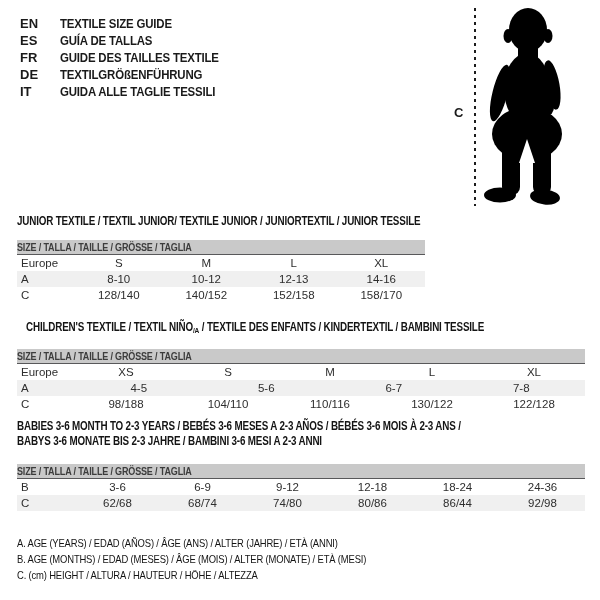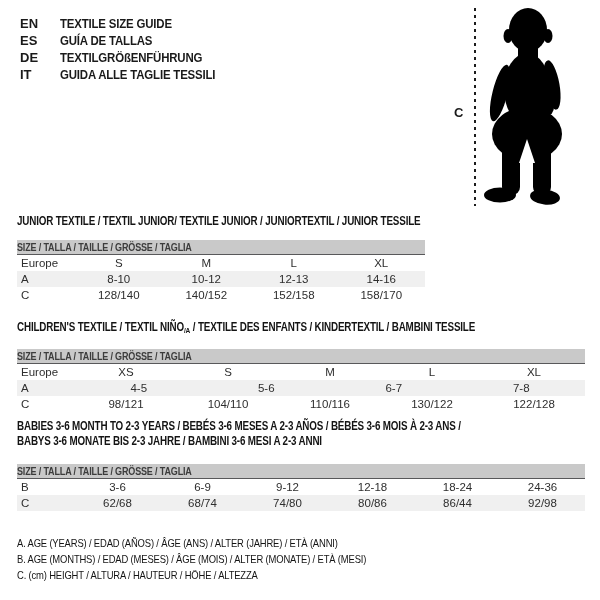--- a/index.html
+++ b/index.html
@@ -33,21 +33,21 @@
     position: absolute; left: 14px; top: 105px;
     font-weight: bold; font-size: 13px;
   }
   .silhouette { position: absolute; left: 43px; top: 5px; }
   
   .section { position: absolute; left: 17px; }
   #section-0 { top: 214px; }
   #section-1 { top: 320px; }
   #section-2 { top: 419px; }
   .heading-line { font-weight: bold; font-size: 12px; line-height: 15px; color: #141414; }
-  #section-0 .section-heading, #section-1 .section-heading { margin-bottom: 11px; }
+  #section-0 .section-heading, #section-1 .section-heading { margin-bottom: 11px; text-align: right; }
   #section-2 .section-heading { margin-bottom: 15px; }
   sub.sub { font-size: 8px; vertical-align: -2px; }
   .size-table { }
   .w-narrow { width: 408px; }
   .w-wide { width: 568px; }
   .size-bar {
     height: 15px; line-height: 15px;
     background: var(--bar-bg, #c9c9c9);
     border-bottom: 1px solid #58585a;
     font-weight: bold; font-size: 11px; color: #3c3c3c;
@@ -64,20 +64,24 @@
 <body>
 
 <div class="lang-list" id="lang-list">
     <div class="lang-row">
       <span class="lang-code">EN</span>
       <span class="lang-label"><span class="cond">TEXTILE SIZE GUIDE</span></span>
     </div>
     <div class="lang-row">
       <span class="lang-code">ES</span>
       <span class="lang-label"><span class="cond">GUÍA DE TALLAS</span></span>
+    </div>
+    <div class="lang-row">
+      <span class="lang-code">FR</span>
+      <span class="lang-label"><span class="cond">GUIDE DES TAILLES TEXTILE</span></span>
     </div>
     <div class="lang-row">
       <span class="lang-code">DE</span>
       <span class="lang-label"><span class="cond">TEXTILGRÖßENFÜHRUNG</span></span>
     </div>
     <div class="lang-row">
       <span class="lang-code">IT</span>
       <span class="lang-label"><span class="cond">GUIDA ALLE TAGLIE TESSILI</span></span>
     </div>
   </div>
@@ -150,21 +154,21 @@
       </div>
       <div class="trow shaded">
         <div class="tlabel">A</div>
         <div class="tcell">4-5</div>
         <div class="tcell">5-6</div>
         <div class="tcell">6-7</div>
         <div class="tcell">7-8</div>
       </div>
       <div class="trow">
         <div class="tlabel">C</div>
-        <div class="tcell">98/121</div>
+        <div class="tcell">98/188</div>
         <div class="tcell">104/110</div>
         <div class="tcell">110/116</div>
         <div class="tcell">130/122</div>
         <div class="tcell">122/128</div>
       </div>
     </div>
   </div>
 <div class="section" id="section-2">
     <div class="section-heading">
       <div class="heading-line"><span class="cond"><span>BABIES 3-6 MONTH TO 2-3 YEARS / BEBÉS 3-6 MESES A 2-3 AÑOS / BÉBÉS 3-6 MOIS À 2-3 ANS /</span></span></div>

